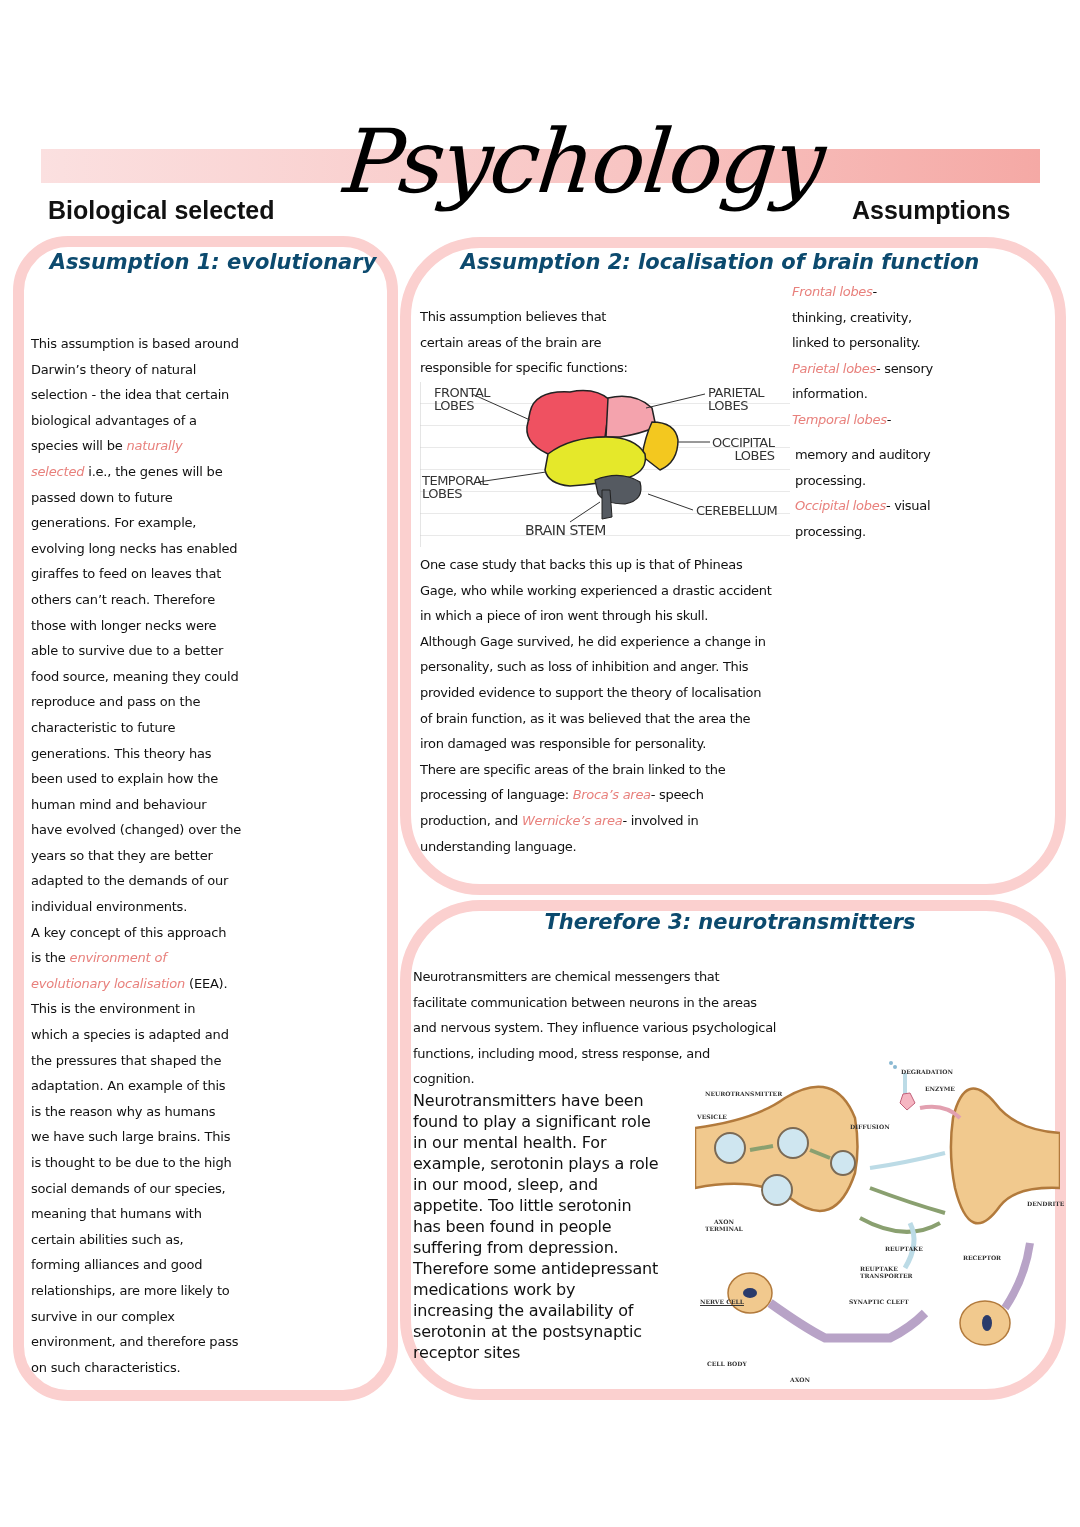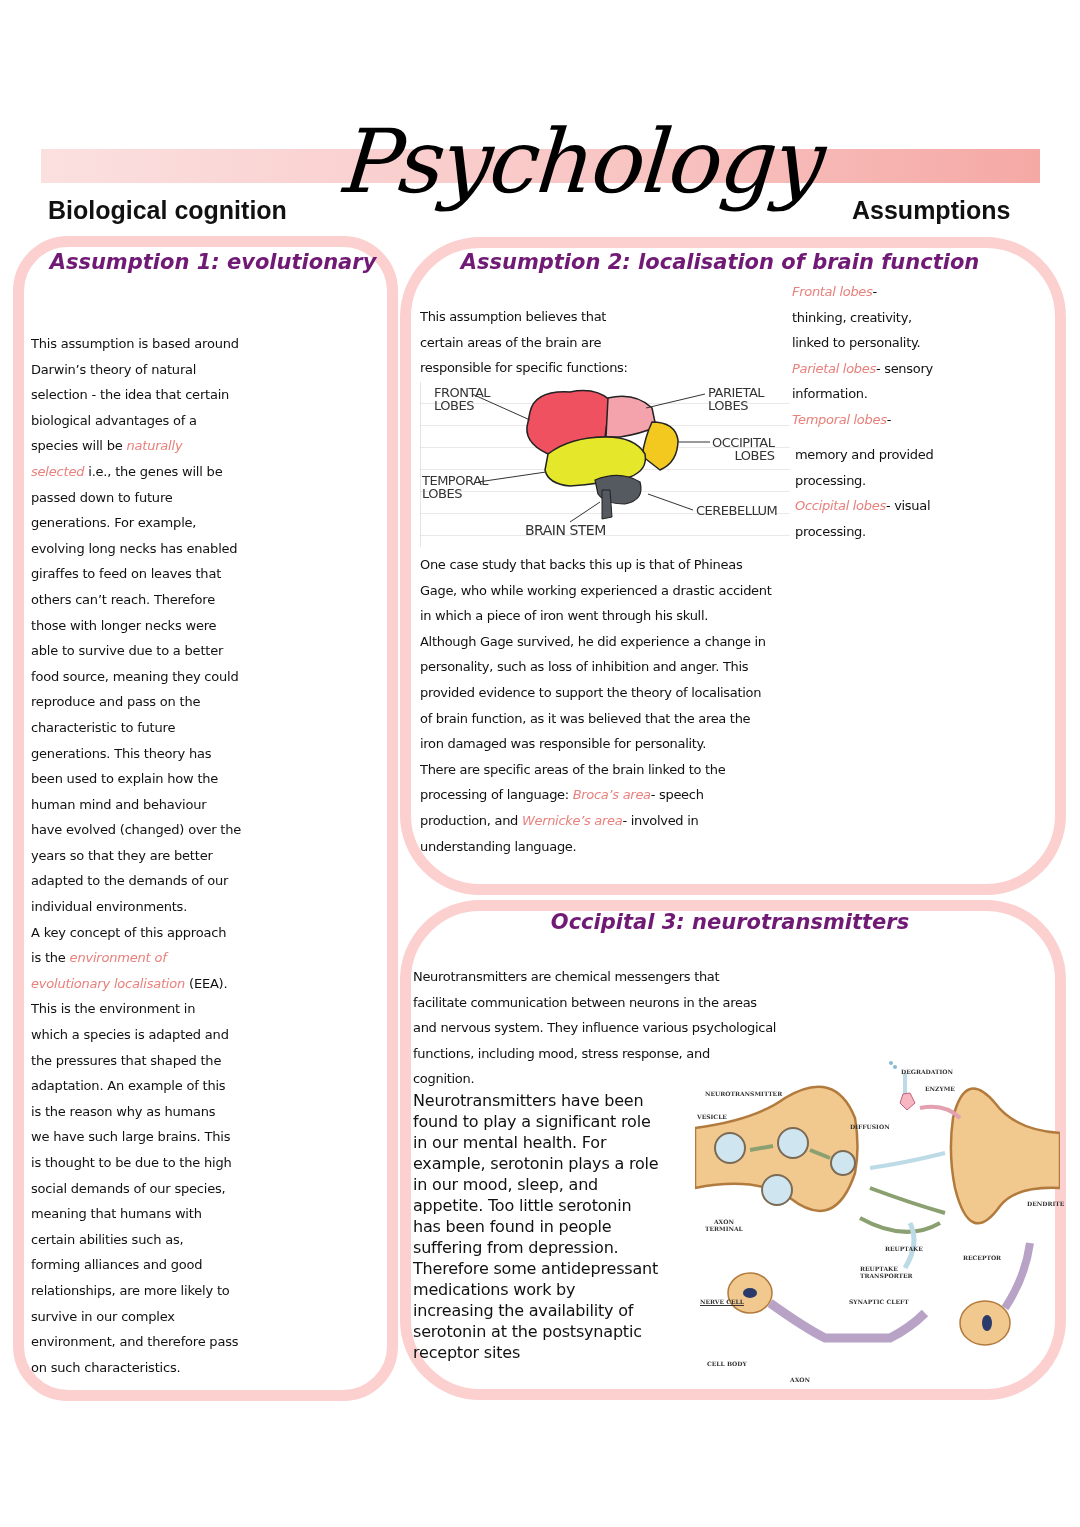--- a/index.html
+++ b/index.html
@@ -11,39 +11,39 @@
            font-style: italic; font-size: 88px; line-height: 1; letter-spacing: -2px;
            color: #000; transform: skewX(-6deg); }
   .subhead { position: absolute; top: 196px; font-family: "Liberation Sans", sans-serif;
              font-weight: bold; font-size: 25px; color: #111; }
   .box { position: absolute; border: 11px solid #fbd0cf; border-radius: 60px; background: #fff;
          box-sizing: border-box; }
   .box1 { left: 13px; top: 236px; width: 385px; height: 1165px; border-radius: 55px; }
   .box2 { left: 400px; top: 237px; width: 666px; height: 658px; border-radius: 80px; }
   .box3 { left: 400px; top: 900px; width: 666px; height: 500px; border-radius: 80px; }
   .heading { position: absolute; font-family: "DejaVu Sans", sans-serif; font-weight: bold;
-             font-style: italic; font-size: 21px; color: #701a75; text-align: center; line-height: 28px; }
+             font-style: italic; font-size: 21px; color: #0c4a6e; text-align: center; line-height: 28px; }
   .body-text { position: absolute; font-family: "DejaVu Sans", sans-serif; font-size: 13px;
                line-height: 25.6px; color: #111; white-space: pre-line; }
   .accent { color: #e8807c; font-style: italic; }
   .small-text { font-size: 16px; line-height: 21px; }
   .brain { position: absolute; left: 420px; top: 382px; width: 370px; height: 165px;
            background: repeating-linear-gradient(#fff 0, #fff 21px, #e9e9e9 21px, #e9e9e9 22px); }
   .brain .lbl { position: absolute; font-family: "DejaVu Sans", sans-serif; font-size: 13px;
                 color: #333; text-transform: uppercase; letter-spacing: -0.5px; line-height: 13px; }
   .synapse { position: absolute; left: 695px; top: 1058px; width: 365px; height: 340px; }
   .synapse .lbl { position: absolute; font-family: "DejaVu Serif", serif; font-size: 6px;
                   font-weight: bold; color: #333; }
 </style>
 </head>
 <body>
 
 <div class="banner"></div>
 <div class="title">Psychology</div>
-<div class="subhead" style="left:48px;">Biological cognition</div>
+<div class="subhead" style="left:48px;">Biological selected</div>
 <div class="subhead" style="left:852px;">Assumptions</div>
 
 <div class="box box1"></div>
 <div class="heading" style="left:28px; top:248px; width:370px;">
   <div>Assumption 1: evolutionary</div>
 </div>
 <div class="body-text" style="left:31px; top:331px; width:365px; letter-spacing:-0.2px;"><span>This assumption is based around
 Darwin’s theory of natural
 selection - the idea that certain
 biological advantages of a
@@ -90,21 +90,21 @@
 <div class="body-text" style="left:420px; top:304px; width:380px; letter-spacing:-0.3px;">This assumption believes that
  certain areas of the brain are
 responsible for specific functions:</div>
 
 <div class="body-text" style="left:792px; top:279px; width:270px; letter-spacing:-0.3px;"><span class="accent">Frontal lobes</span><span>-
 thinking, creativity,
 linked to personality.</span>
 <span class="accent">Parietal lobes</span><span>- sensory
 information.</span>
 <span class="accent">Temporal lobes</span><span>-</span></div>
-<div class="body-text" style="left:795px; top:442px; width:270px; letter-spacing:-0.3px;"><span>memory and provided
+<div class="body-text" style="left:795px; top:442px; width:270px; letter-spacing:-0.3px;"><span>memory and auditory
 processing.</span>
 <span class="accent">Occipital lobes</span><span>- visual
 processing.</span></div>
 
 <div class="brain">
   <svg width="370" height="165" viewBox="0 0 370 165" style="position:absolute;left:0;top:0;">
     <line x1="0" y1="0" x2="0" y2="165" stroke="#ccc" stroke-width="1"></line>
 
     <path d="M110,30 Q115,8 150,10 Q175,5 190,18 L185,55 Q160,55 140,68 L128,72 Q102,60 108,40 Z" fill="#ef5161" stroke="#222" stroke-width="1.5"></path>
 
@@ -144,21 +144,21 @@
 personality, such as loss of inhibition and anger. This
 provided evidence to support the theory of localisation
 of brain function, as it was believed that the area the
 iron damaged was responsible for personality.
 There are specific areas of the brain linked to the
 processing of language: </span><span class="accent">Broca’s area</span><span>- speech
 production, and </span><span class="accent">Wernicke’s area</span><span>- involved in
 understanding language.</span></div>
 
 <div class="box box3"></div>
-<div class="heading" style="left:440px; top:908px; width:580px;">Occipital 3: neurotransmitters</div>
+<div class="heading" style="left:440px; top:908px; width:580px;">Therefore 3: neurotransmitters</div>
 <div class="body-text" style="left:413px; top:964px; width:650px; letter-spacing:-0.3px;">Neurotransmitters are chemical messengers that
 facilitate communication between neurons in the areas
 and nervous system. They influence various psychological
 functions, including mood, stress response, and
 cognition.</div>
 <div class="body-text small-text" style="left:413px; top:1090px; width:290px; letter-spacing:-0.2px;">Neurotransmitters have been
 found to play a significant role
 in our mental health. For
 example, serotonin plays a role
 in our mood, sleep, and

